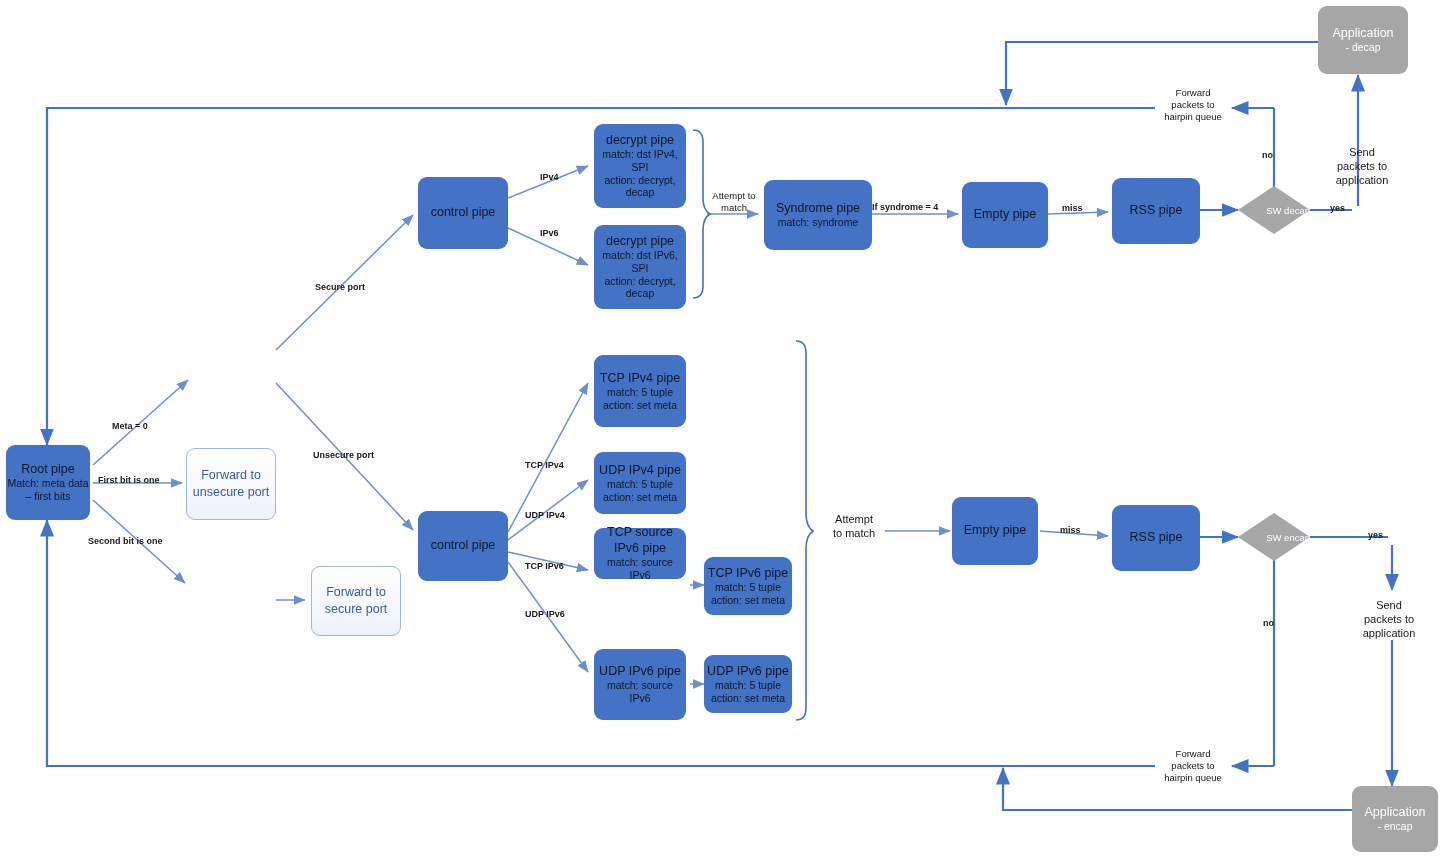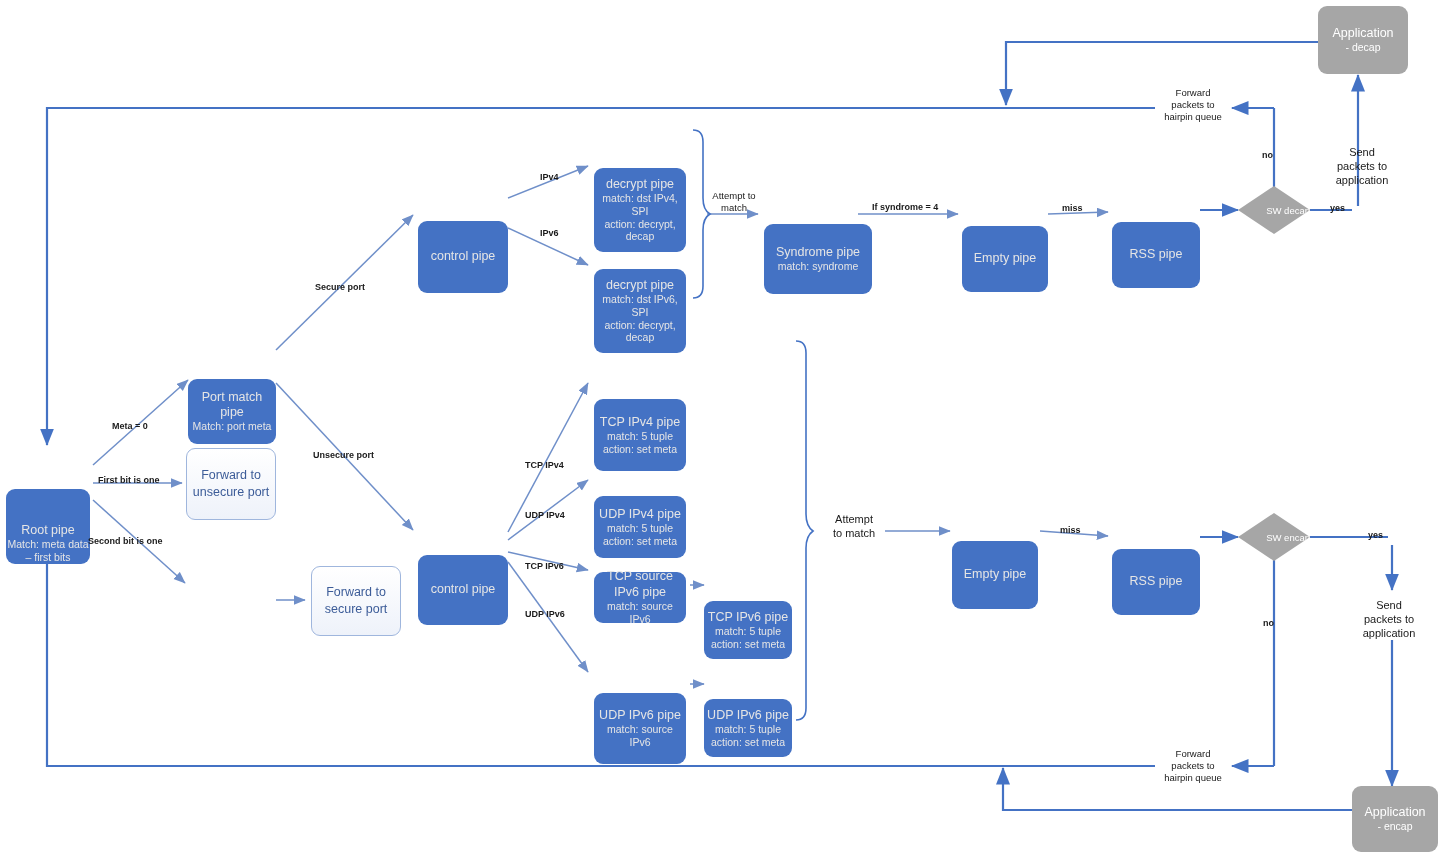--- a/index.html
+++ b/index.html
@@ -4,21 +4,21 @@
 <style>
   html,body{margin:0;padding:0;background:#ffffff;}
   body{font-family:"Liberation Sans", sans-serif;}
   #canvas{position:relative;width:1440px;height:864px;background:#fff;overflow:hidden;}
 
   .node{position:absolute;box-sizing:border-box;display:flex;flex-direction:column;
         align-items:center;justify-content:center;text-align:center;border-radius:9px;}
   .node .t{display:block;line-height:1.22;}
 
   
-  .blue{background:#4472C4;color:#e5e5e5;margin-top:44px;}
+  .blue{background:#4472C4;color:#0f172a;}
   .blue .title{font-size:12.5px;}
   .blue .sub{font-size:10.5px;}
 
   
   .light{background:linear-gradient(180deg,#ffffff 0%,#eef2fa 100%);
          border:1px solid #9fb6dd;color:#3c5c98;}
   .light .title{font-size:12.5px;line-height:1.35;}
 
   
   .grey{background:#A6A6A6;color:#ffffff;}
@@ -114,31 +114,26 @@
 
       <path d="M1040,531 L1108,536" marker-end="url(#ahT)"></path>
     </g>
 
     <g stroke="#4472C4" fill="none" stroke-width="1.6">
       <path d="M693,130 Q703,130 703,142 L703,198 Q703,210 710,214 Q703,218 703,230 L703,286 Q703,298 693,298"></path>
       <path d="M796,341 Q806,341 806,353 L806,514 Q806,526 813,531 Q806,536 806,548 L806,708 Q806,720 796,720"></path>
     </g>
   </svg>
 
-  <div class="node blue" style="left:6px;top:445px;width:84px;height:75px;justify-content:flex-end;">
+  <div class="node blue" style="left:6px;top:445px;width:84px;height:75px;">
     <span class="t title">Root pipe</span>
     <span class="t sub">Match: meta data</span>
     <span class="t sub">– first bits</span>
   </div>
 
-  <div class="node blue" style="left:188px;top:335px;width:88px;height:65px;">
-    <span class="t title">Port match</span>
-    <span class="t title">pipe</span>
-    <span class="t sub">Match: port meta</span>
-  </div>
 
   <div class="node light" style="left:186px;top:448px;width:90px;height:72px;">
     <span class="t title">Forward to</span>
     <span class="t title">unsecure port</span>
   </div>
 
 
   <div class="node light" style="left:311px;top:566px;width:90px;height:70px;">
     <span class="t title">Forward to</span>
     <span class="t title">secure port</span>

